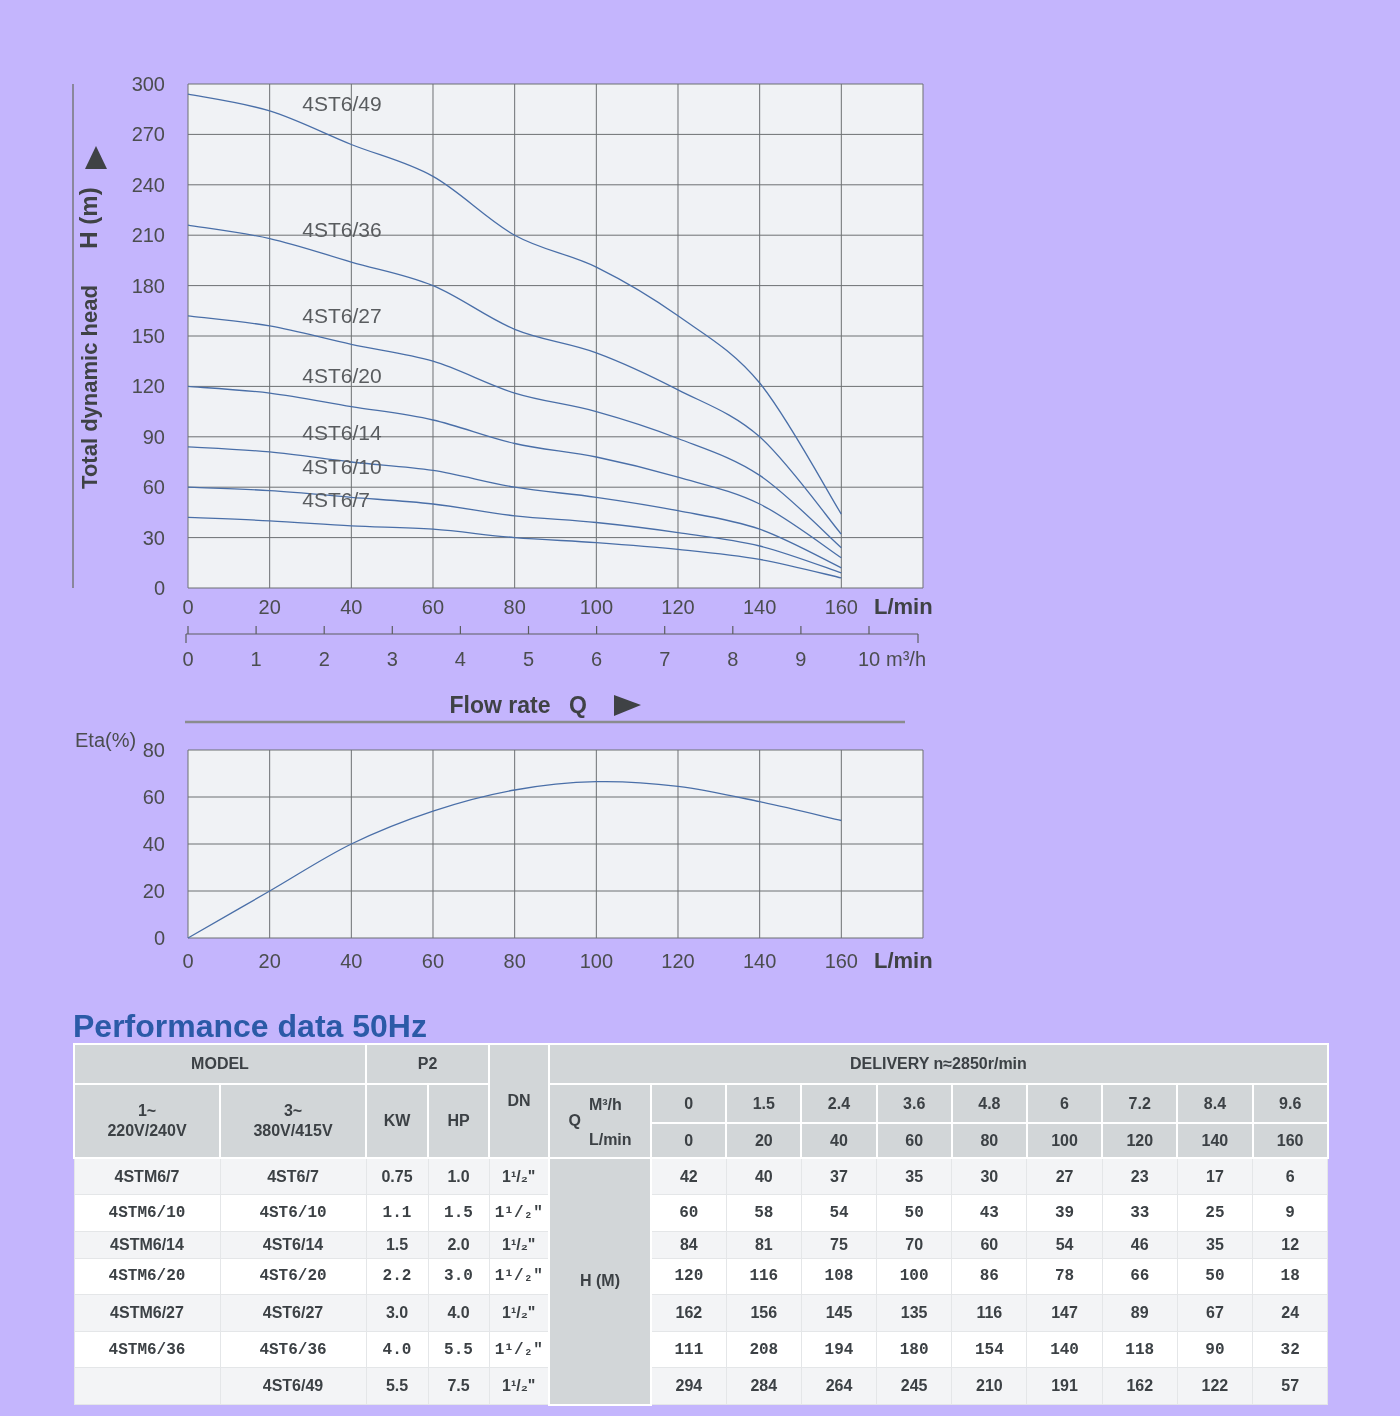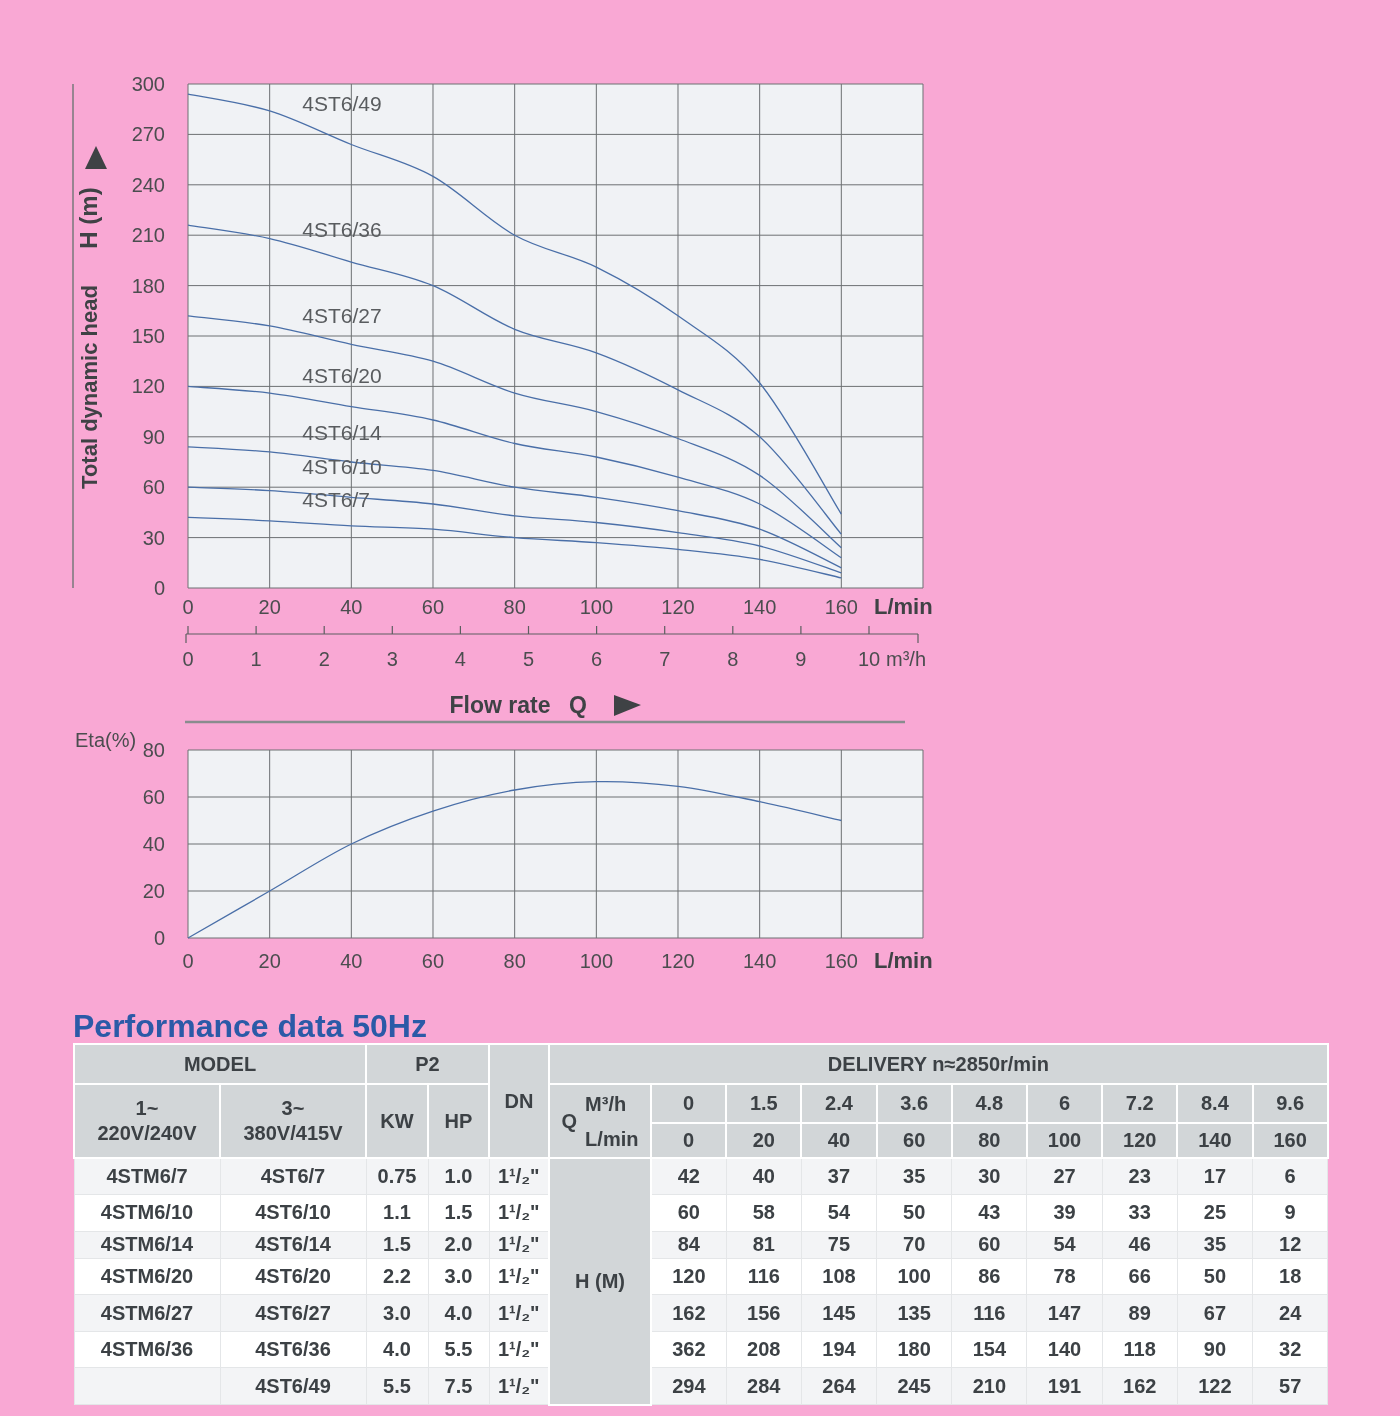--- a/index.html
+++ b/index.html
@@ -1,27 +1,27 @@
 <!DOCTYPE html>
 <html><head>
 <meta charset="utf-8">
 <style>
   html,body{margin:0;padding:0;background:#fff;font-family:"Liberation Sans",sans-serif;}
-  .canvas{position:relative;width:1400px;height:1416px;background:#f9a8d4;overflow:hidden;}
+  .canvas{position:relative;width:1400px;height:1416px;background:#c4b5fd;overflow:hidden;}
   #charts{position:absolute;left:0;top:0;}
   #charts text{font-family:"Liberation Sans",sans-serif;}
   #perf-title{position:absolute;left:73px;top:1008px;margin:0;font-size:32px;font-weight:bold;color:#2b5aa7;}
   #perf-table{position:absolute;left:73px;top:1043px;width:1254px;border-collapse:collapse;table-layout:fixed;
-              font-size:20px;font-weight:bold;color:#3c4145;text-align:center;}
+              font-size:16px;font-weight:bold;color:#3c4145;text-align:center;}
   #perf-table th{font-weight:bold;padding:0;}
   #perf-table td{padding:0;}
   .hdr{background:#d2d6d8;border:2px solid #ffffff;line-height:1.25;}
   tbody td{border:1px solid #e4e6e8;}
   tr.odd{background:#f3f4f6;border-radius:16px;}
-  tr.even{background:#ffffff;}
+  tr.even{background:#ffffff;font-family:Liberation Mono, monospace;}
   td.hm{background:#d2d6d8;border:2px solid #ffffff;}
   .qwrap{display:flex;align-items:center;justify-content:center;gap:8px;}
   .qstack{display:flex;flex-direction:column;}
   .qtop{height:37px;display:flex;align-items:center;justify-content:flex-start;}
   .qbot{height:33px;display:flex;align-items:center;justify-content:flex-start;}
 </style>
 </head>
 <body>
 
 <div class="canvas">
@@ -294,21 +294,21 @@
           <td>89</td>
           <td>67</td>
           <td>24</td>
         </tr>
         <tr class="even" style="height:36.6px">
           <td>4STM6/36</td>
           <td>4ST6/36</td>
           <td>4.0</td>
           <td>5.5</td>
           <td>1¹/₂"</td>
-          <td>362</td>
+          <td>111</td>
           <td>208</td>
           <td>194</td>
           <td>180</td>
           <td>154</td>
           <td>140</td>
           <td>118</td>
           <td>90</td>
           <td>32</td>
         </tr>
         <tr class="odd" style="height:36.6px">

